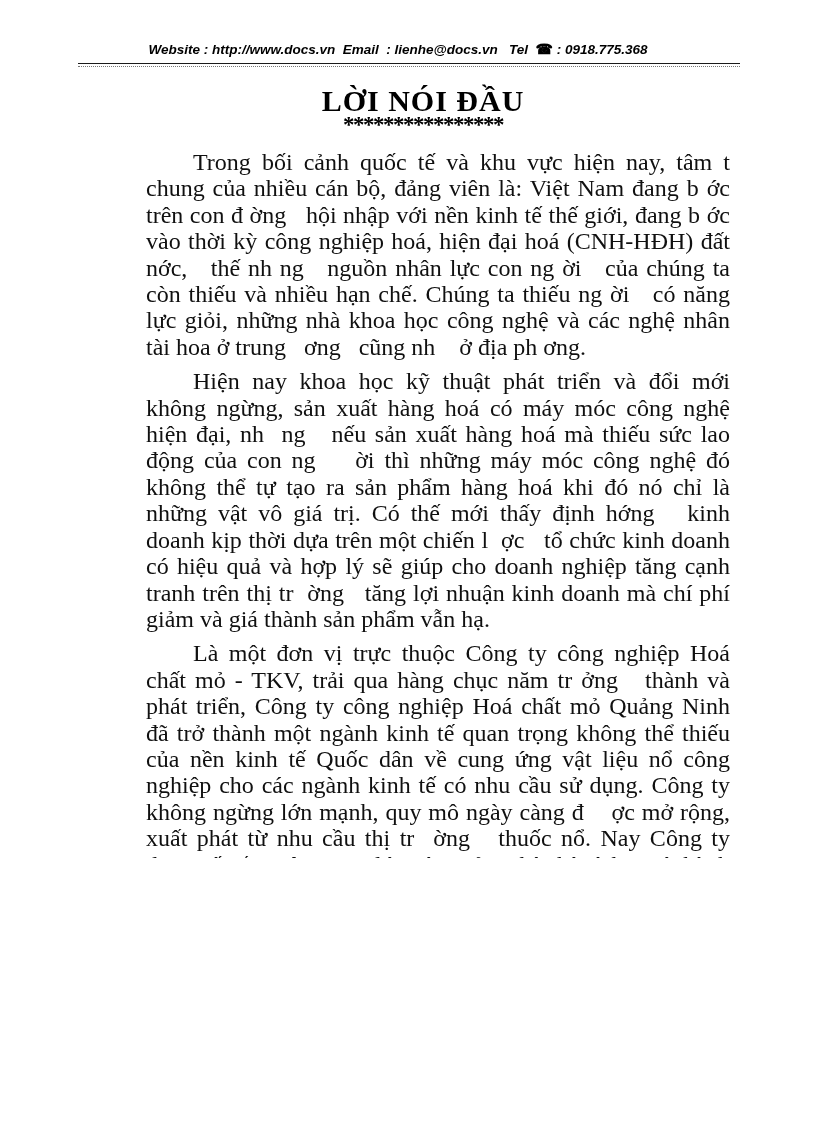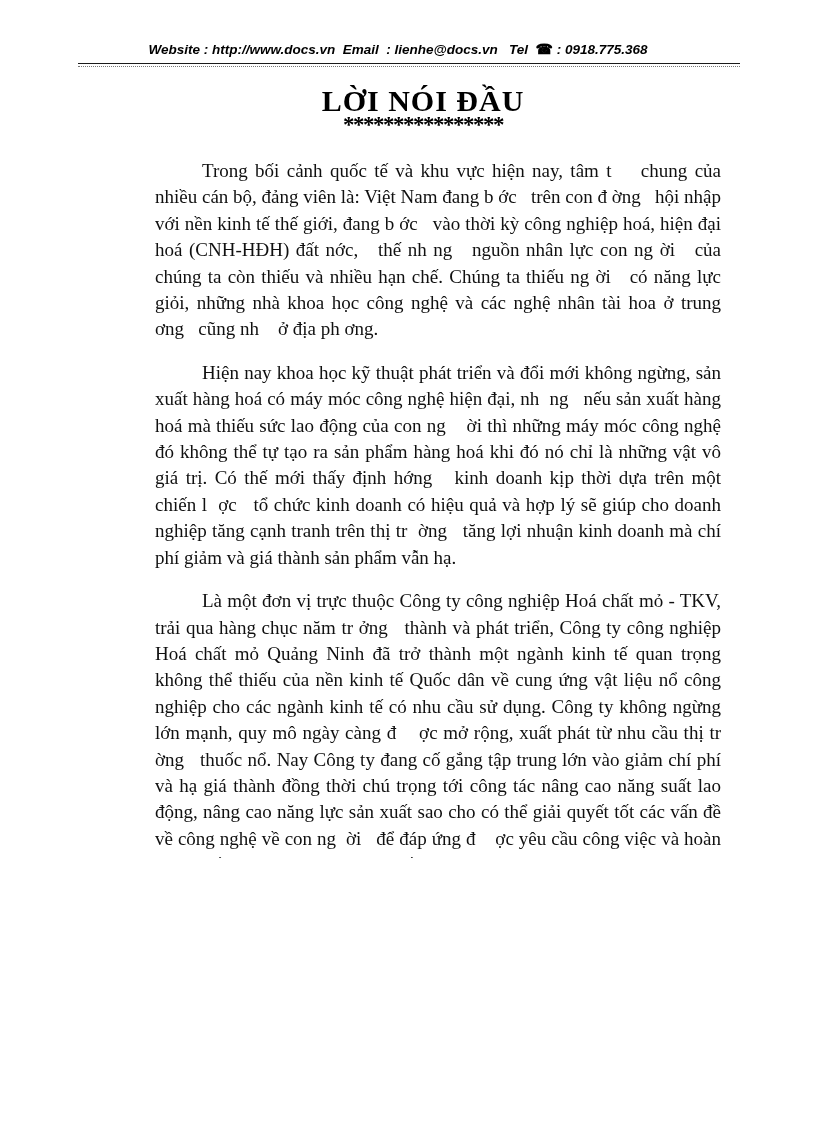--- a/index.html
+++ b/index.html
@@ -71,22 +71,22 @@
   }
 
   
   .body-text {
     position: absolute;
     top: 141px;
     left: 138px;
     width: 600px;
   }
   .body-text p {
-    margin: 17px;
-    font-size: 19px;
+    margin: 8px;
+    font-size: 24px;
     line-height: 26.4px;
     text-align: justify;
     text-indent: 47px;
     white-space: pre-wrap;
     color: #101010;
   }
   .body-text p.justify-last {
     text-align-last: justify;
   }
 

